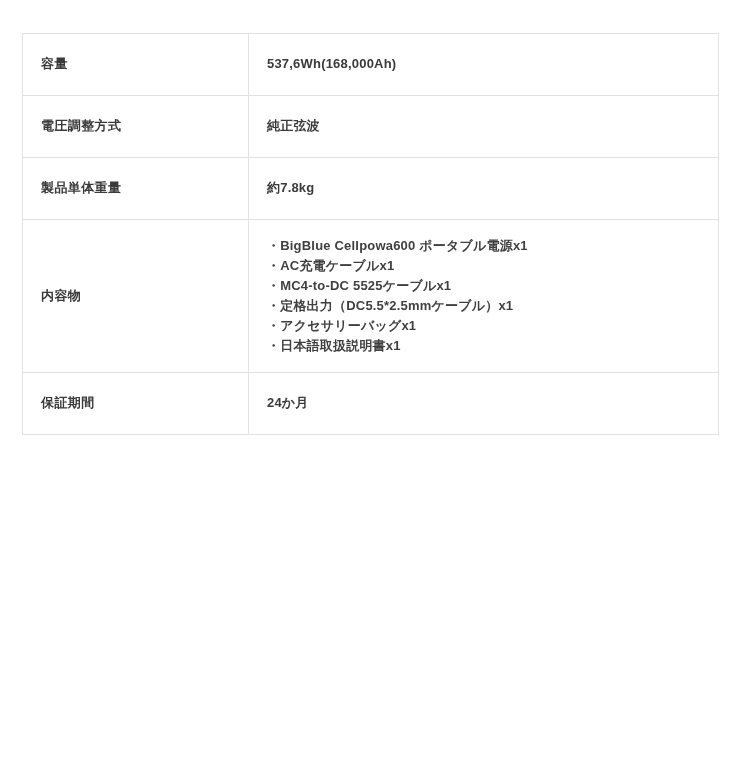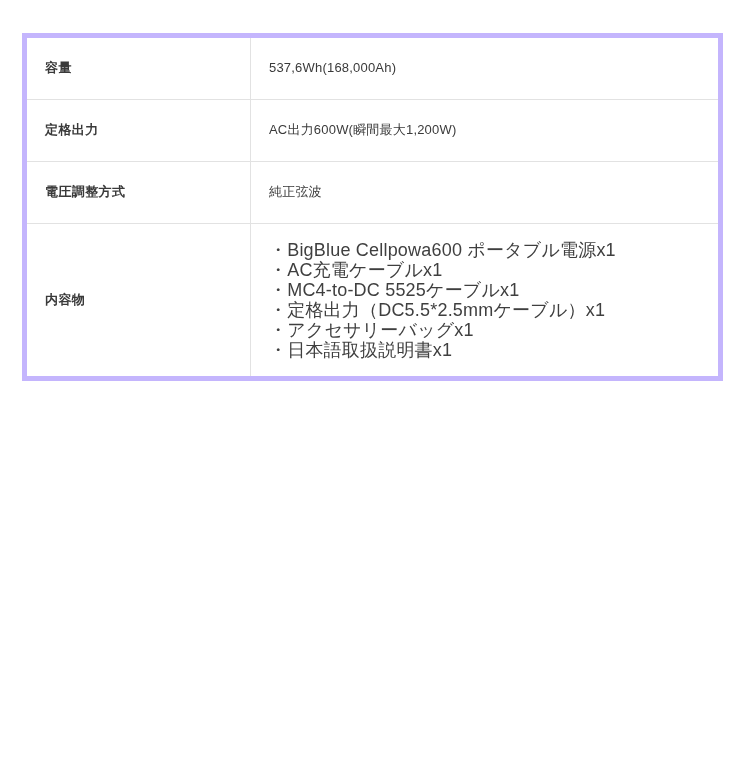--- a/index.html
+++ b/index.html
@@ -19,90 +19,94 @@
     width: 740px;
     height: 783px;
     box-sizing: border-box;
     padding: 33px 22px 22px 22px;
     background: #ffffff;
   }
   table.spec-table {
     width: 696px;
     border-collapse: collapse;
     table-layout: fixed;
-    border: 5px solid #c4b5fd;
+    border: 1px solid #c4b5fd;
     background: #ffffff;
   }
   table.spec-table col.col-label { width: 226px; }
   table.spec-table col.col-value { width: 470px; }
 
   table.spec-table td {
     border: 1px solid #e2e2e2;
     vertical-align: middle;
     padding: 0 18px;
     font-size: 13px;
     line-height: 1.55;
     color: #3a3a3a;
   }
   td.label-cell {
     font-weight: bold;
     color: #2e2e2e;
     letter-spacing: 0.4px;
     font-size: 13px;
   }
   td.value-cell {
-    font-weight: normal;
+    font-weight: bold;
     color: #3f3f3f;
     letter-spacing: 0.2px;
   }
   tr.row-std td { height: 61px; }
   tr.row-contents td { height: 152px; }
 
   .value-list {
     margin: 0;
     padding: 0;
     list-style: none;
   }
   .value-list li {
-    font-size: 18px;
+    font-size: 13px;
     line-height: 20px;
     color: #3f3f3f;
     white-space: nowrap;
   }
 </style>
 </head>
 <body>
 
 <div class="page">
   <table class="spec-table">
     <colgroup>
       <col class="col-label">
       <col class="col-value">
     </colgroup>
     <tbody>
       <tr class="row-std">
         <td class="label-cell">容量</td>
         <td class="value-cell">537,6Wh(168,000Ah)</td>
       </tr>
       <tr class="row-std">
-        <td class="label-cell">定格出力</td>
-        <td class="value-cell">AC出力600W(瞬間最大1,200W)</td>
+        <td class="label-cell">電圧調整方式</td>
+        <td class="value-cell">純正弦波</td>
       </tr>
       <tr class="row-std">
-        <td class="label-cell">電圧調整方式</td>
-        <td class="value-cell">純正弦波</td>
+        <td class="label-cell">製品単体重量</td>
+        <td class="value-cell">約7.8kg</td>
       </tr>
       <tr class="row-contents">
         <td class="label-cell">内容物</td>
         <td class="value-cell">
           <ul class="value-list">
             <li>・BigBlue Cellpowa600 ポータブル電源x1</li>
             <li>・AC充電ケーブルx1</li>
             <li>・MC4-to-DC 5525ケーブルx1</li>
             <li>・定格出力（DC5.5*2.5mmケーブル）x1</li>
             <li>・アクセサリーバッグx1</li>
             <li>・日本語取扱説明書x1</li>
           </ul>
         </td>
       </tr>
+      <tr class="row-std">
+        <td class="label-cell">保証期間</td>
+        <td class="value-cell">24か月</td>
+      </tr>
     </tbody>
   </table>
 </div>
 
 </body></html>

